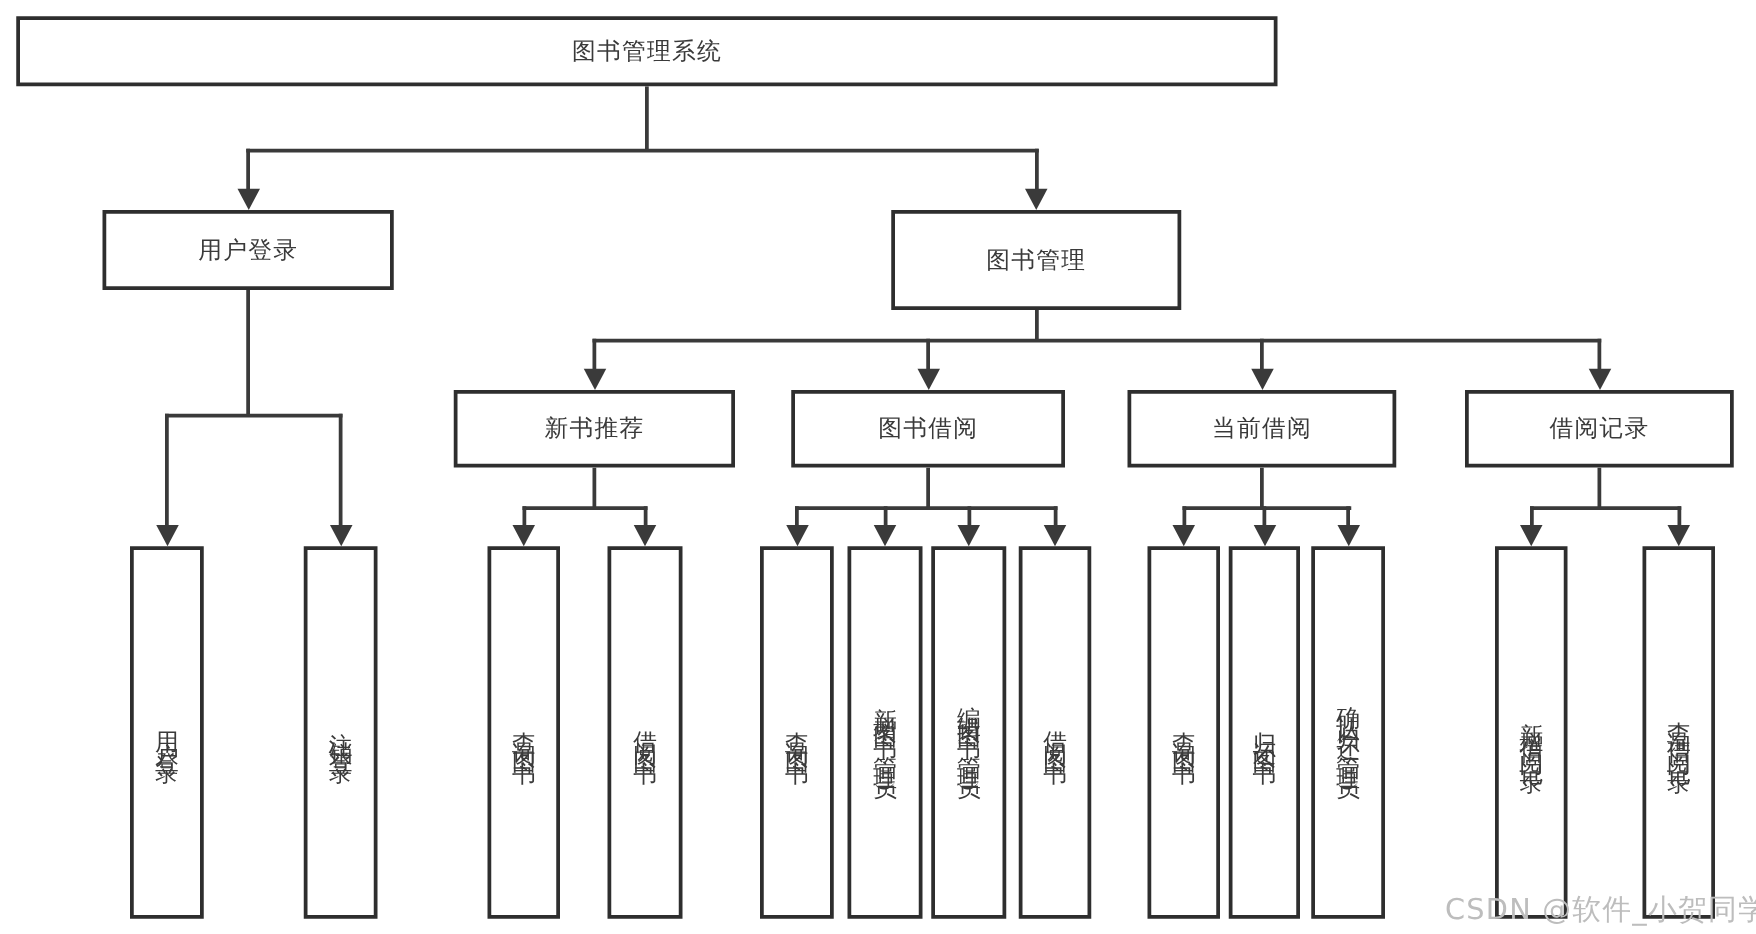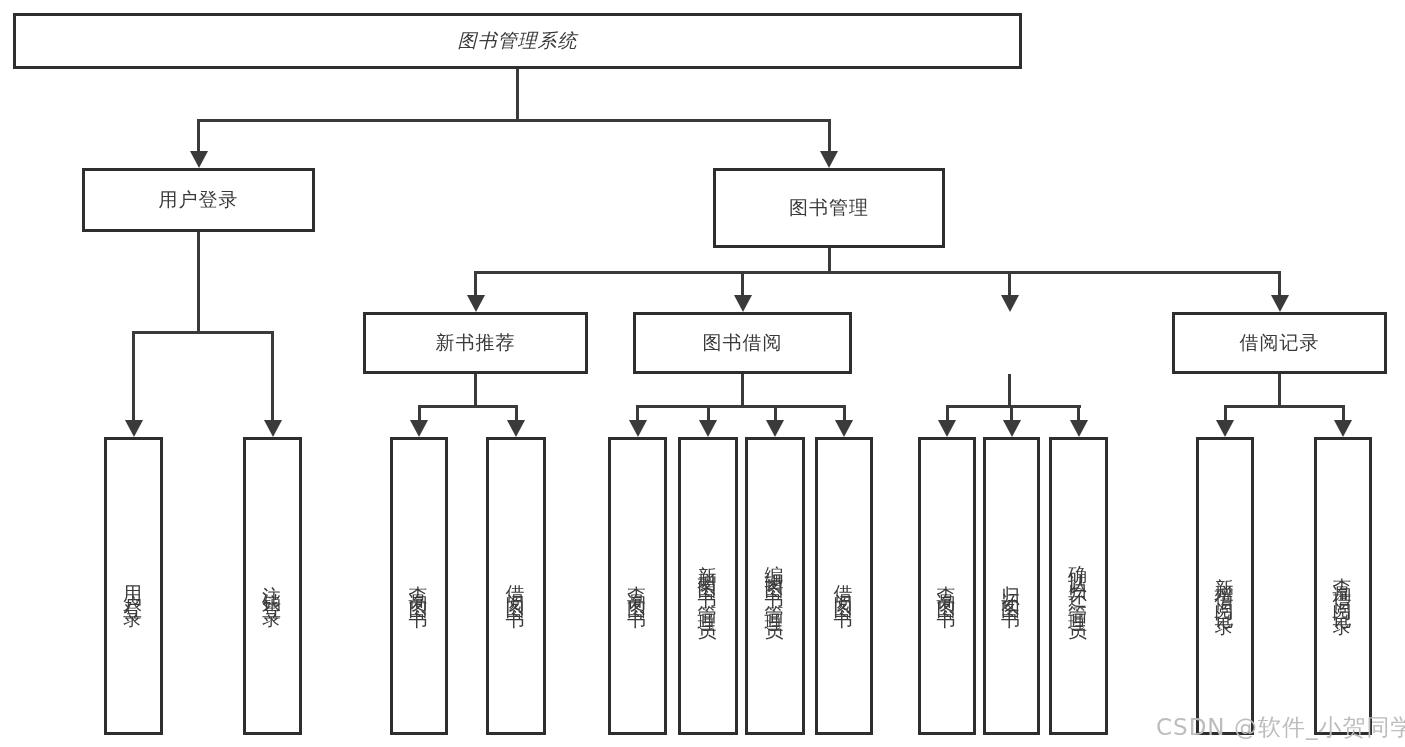--- a/index.html
+++ b/index.html
@@ -66,36 +66,39 @@
     white-space:nowrap;
     z-index:3;
     letter-spacing:1px;
   }
 </style>
 </head>
 <body>
 
 <div class="canvas">
 
-  <div class="box" style="left:13px;top:13px;width:1009px;height:56px;font-style:italic;">
+  <div class="box" style="left:13px;top:13px;width:1009px;height:56px;">
     <span>图书管理系统</span>
   </div>
 
   <div class="box" style="left:82px;top:168px;width:233px;height:64px;">
     <span>用户登录</span>
   </div>
   <div class="box" style="left:713px;top:168px;width:232px;height:80px;">
     <span>图书管理</span>
   </div>
 
   <div class="box" style="left:363px;top:312px;width:225px;height:62px;">
     <span>新书推荐</span>
   </div>
   <div class="box" style="left:633px;top:312px;width:219px;height:62px;">
     <span>图书借阅</span>
+  </div>
+  <div class="box" style="left:902px;top:312px;width:215px;height:62px;">
+    <span>当前借阅</span>
   </div>
   <div class="box" style="left:1172px;top:312px;width:215px;height:62px;">
     <span>借阅记录</span>
   </div>
 
   <div class="box vbox" style="left:104px;top:437px;width:59px;height:298px;">
     <span class="vlabel">用户登录</span>
   </div>
   <div class="box vbox" style="left:243px;top:437px;width:59px;height:298px;">
     <span class="vlabel">注销登录</span>

